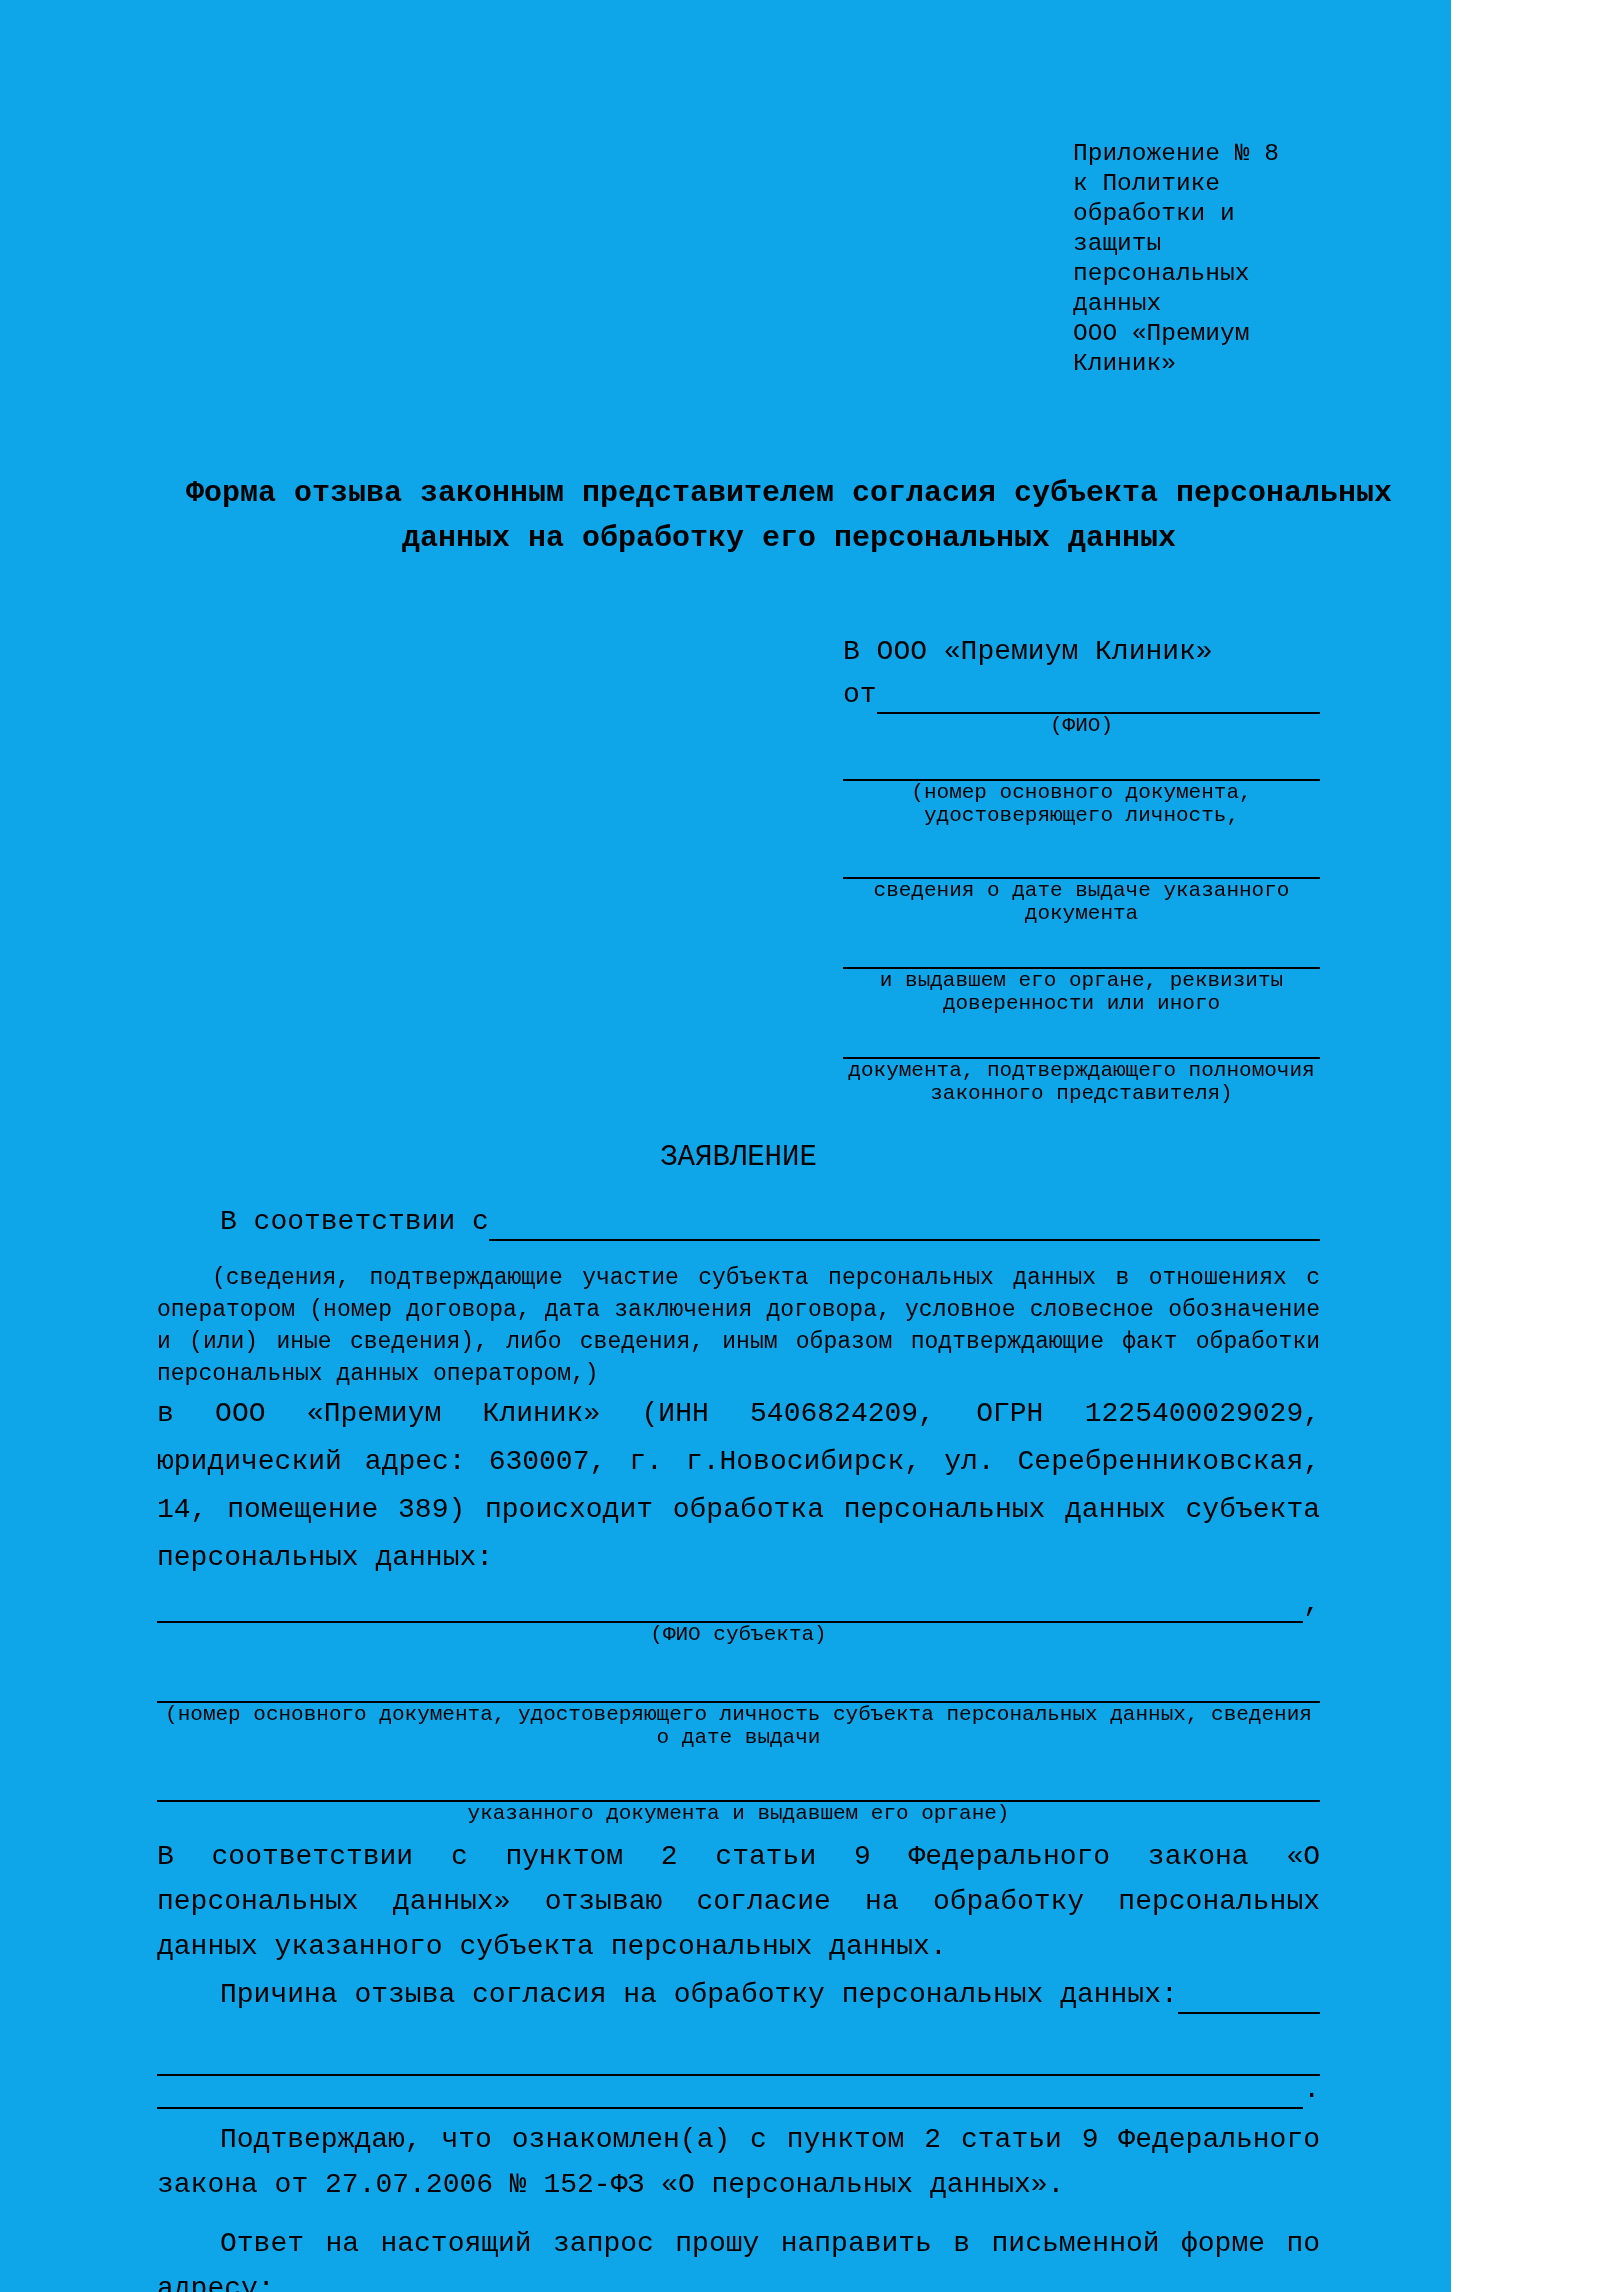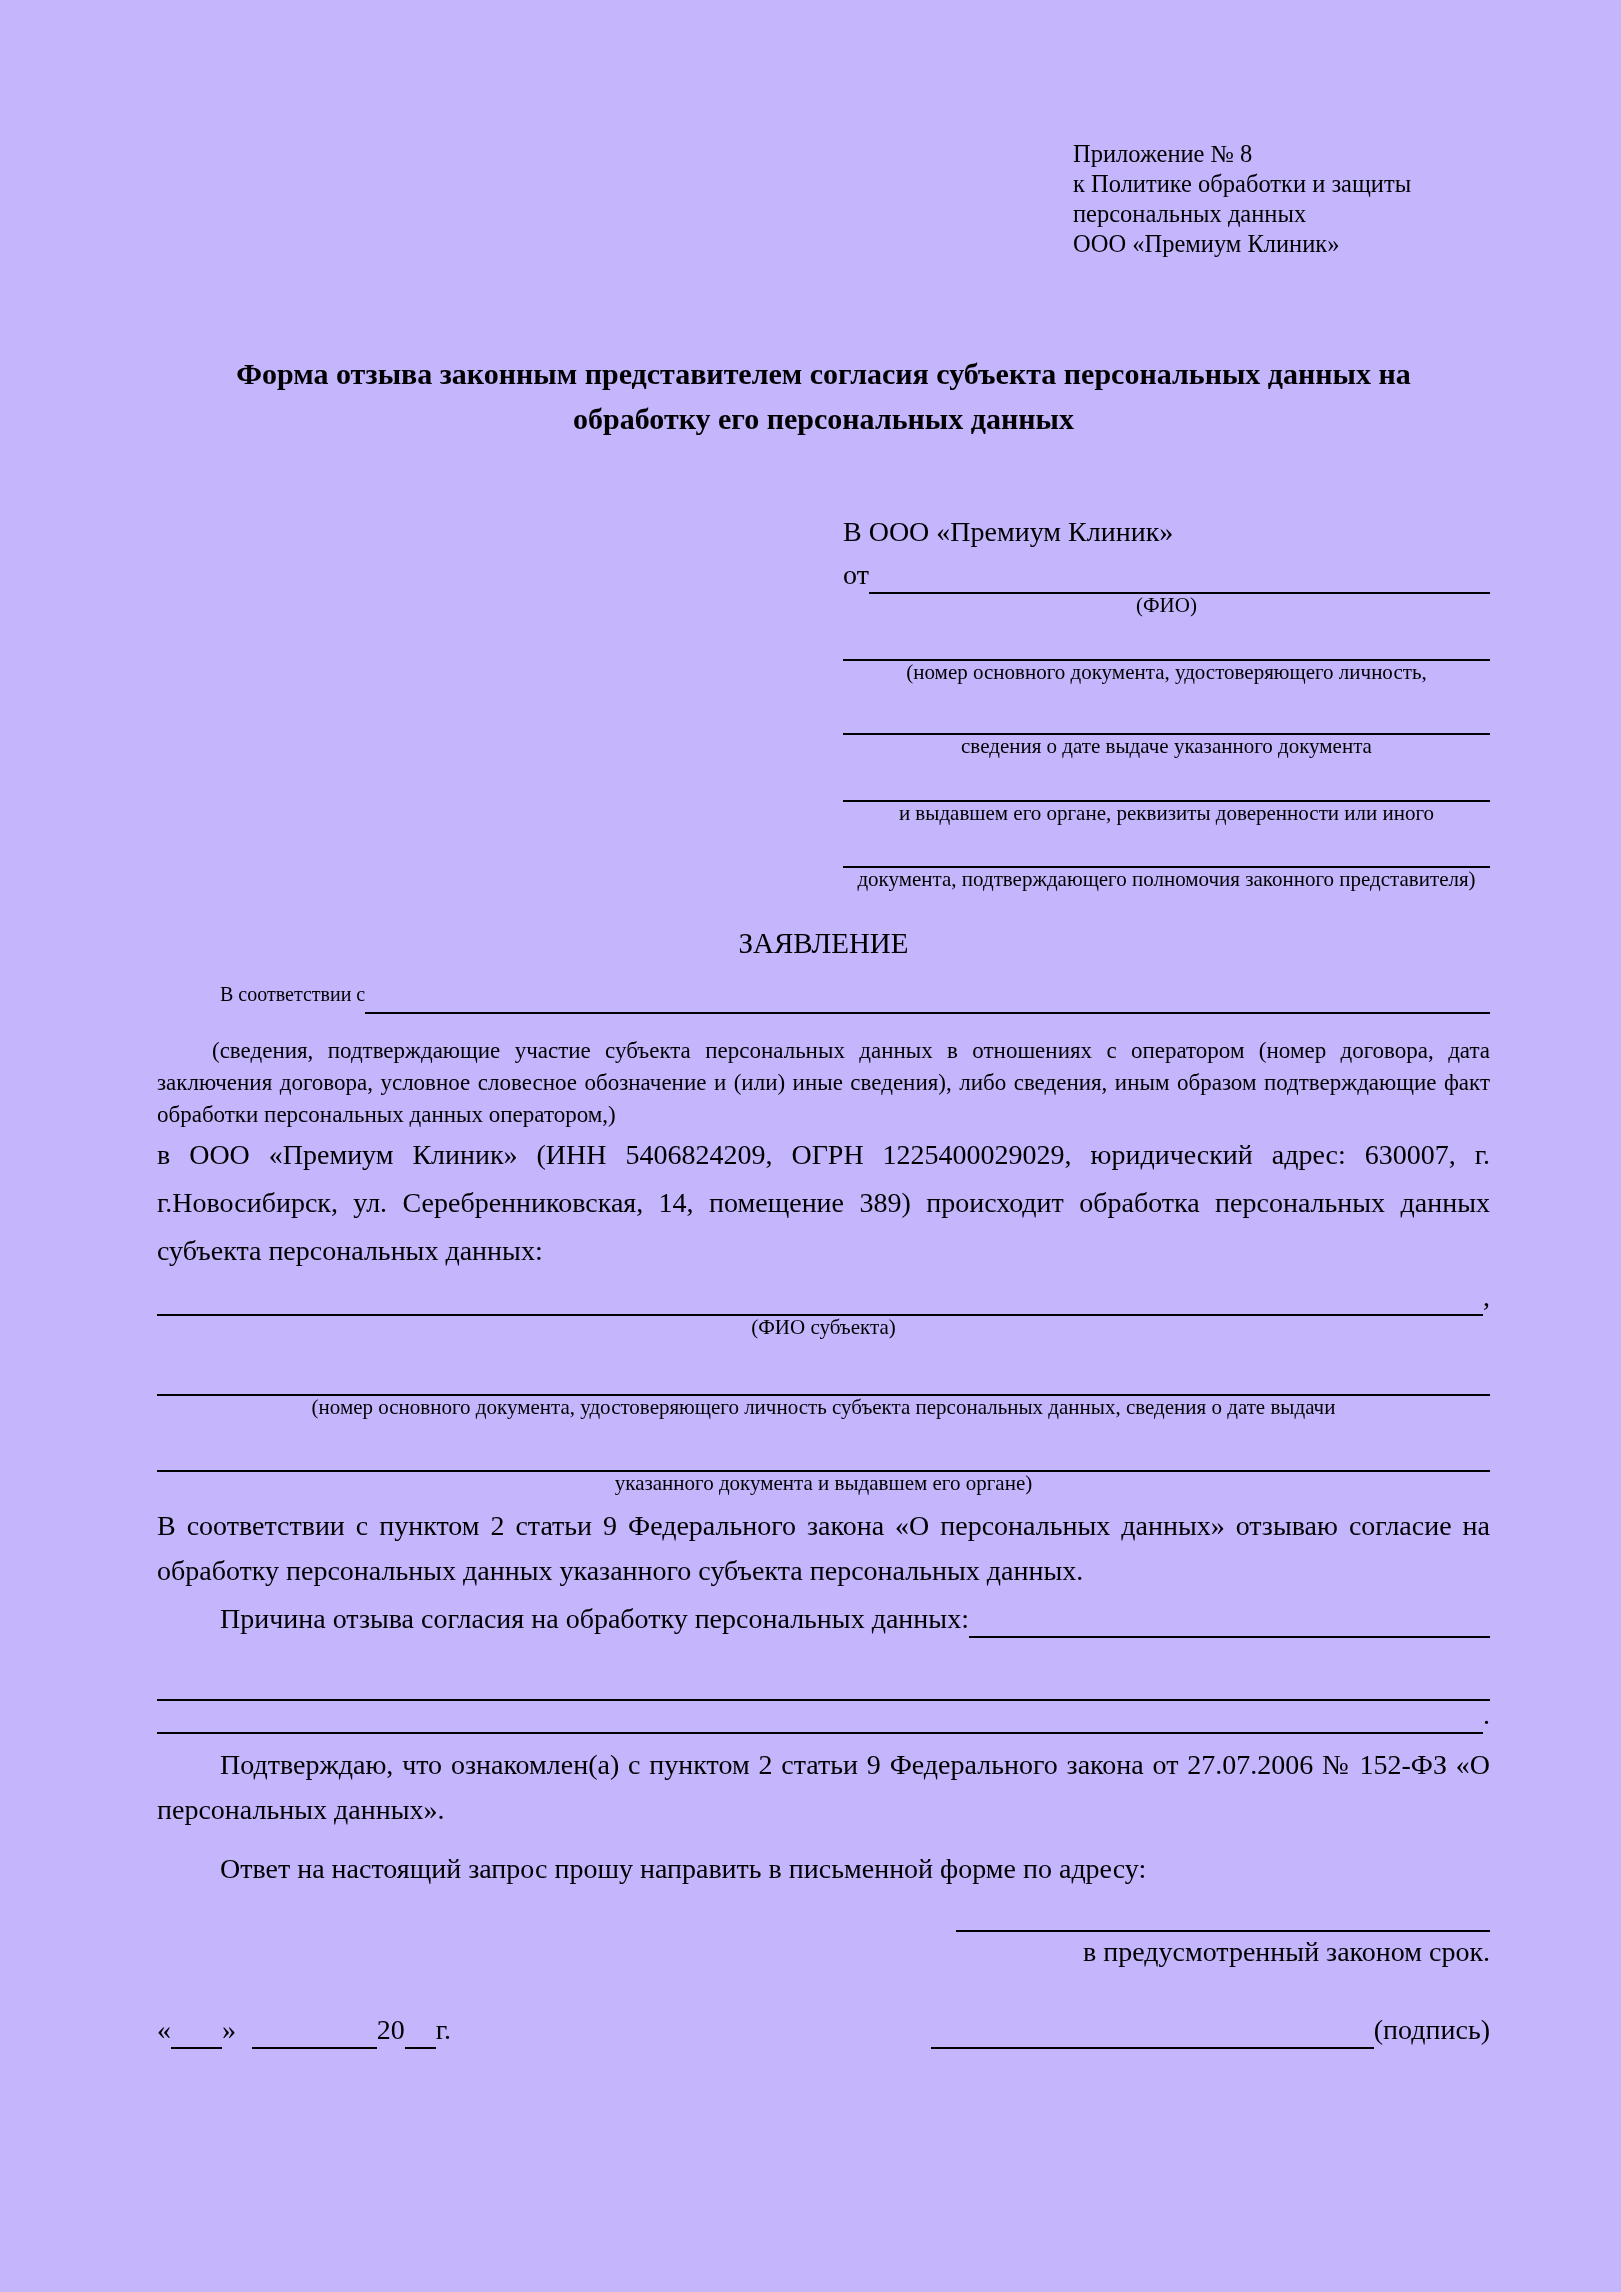--- a/index.html
+++ b/index.html
@@ -1,22 +1,22 @@
 <!DOCTYPE html>
 <html><head>
 <meta charset="utf-8">
 <style>
   html, body { margin: 0; padding: 0; background: #ffffff; }
   .page {
     position: relative;
-    width: 1621px;
+    width: 1451px;
     height: 2293px;
-    background: #c4b5fd;
+    background: #0ea5e9;
     color: #000000;
-    font-family: Liberation Serif, serif;
+    font-family: Liberation Mono, monospace;
     overflow: hidden;
   }
   .content {
     margin-left: 157px;
     margin-right: 131px;   
     padding-top: 139px;
   }
 
   
   .header-note {
@@ -57,21 +57,21 @@
   .blank-row { border-bottom: 2px solid #000; height: 41px; }
   .blank-gap  { border-bottom: 2px solid #000; height: 49px; }
 
   
   .statement-heading {
     margin-top: 31px;
     font-size: 29px;
     line-height: 41px;
     text-align: center;
   }
-  .according-row { margin-top: 7px; height: 43px; font-size: 20px; }
+  .according-row { margin-top: 20px; height: 43px; font-size: 28px; }
   .according-row .prefix { padding-left: 63px; }
 
   .small-note {
     margin-top: 21px;
     font-size: 23px;
     line-height: 32px;
     text-align: justify;
     text-indent: 55px;
   }
   .para {

